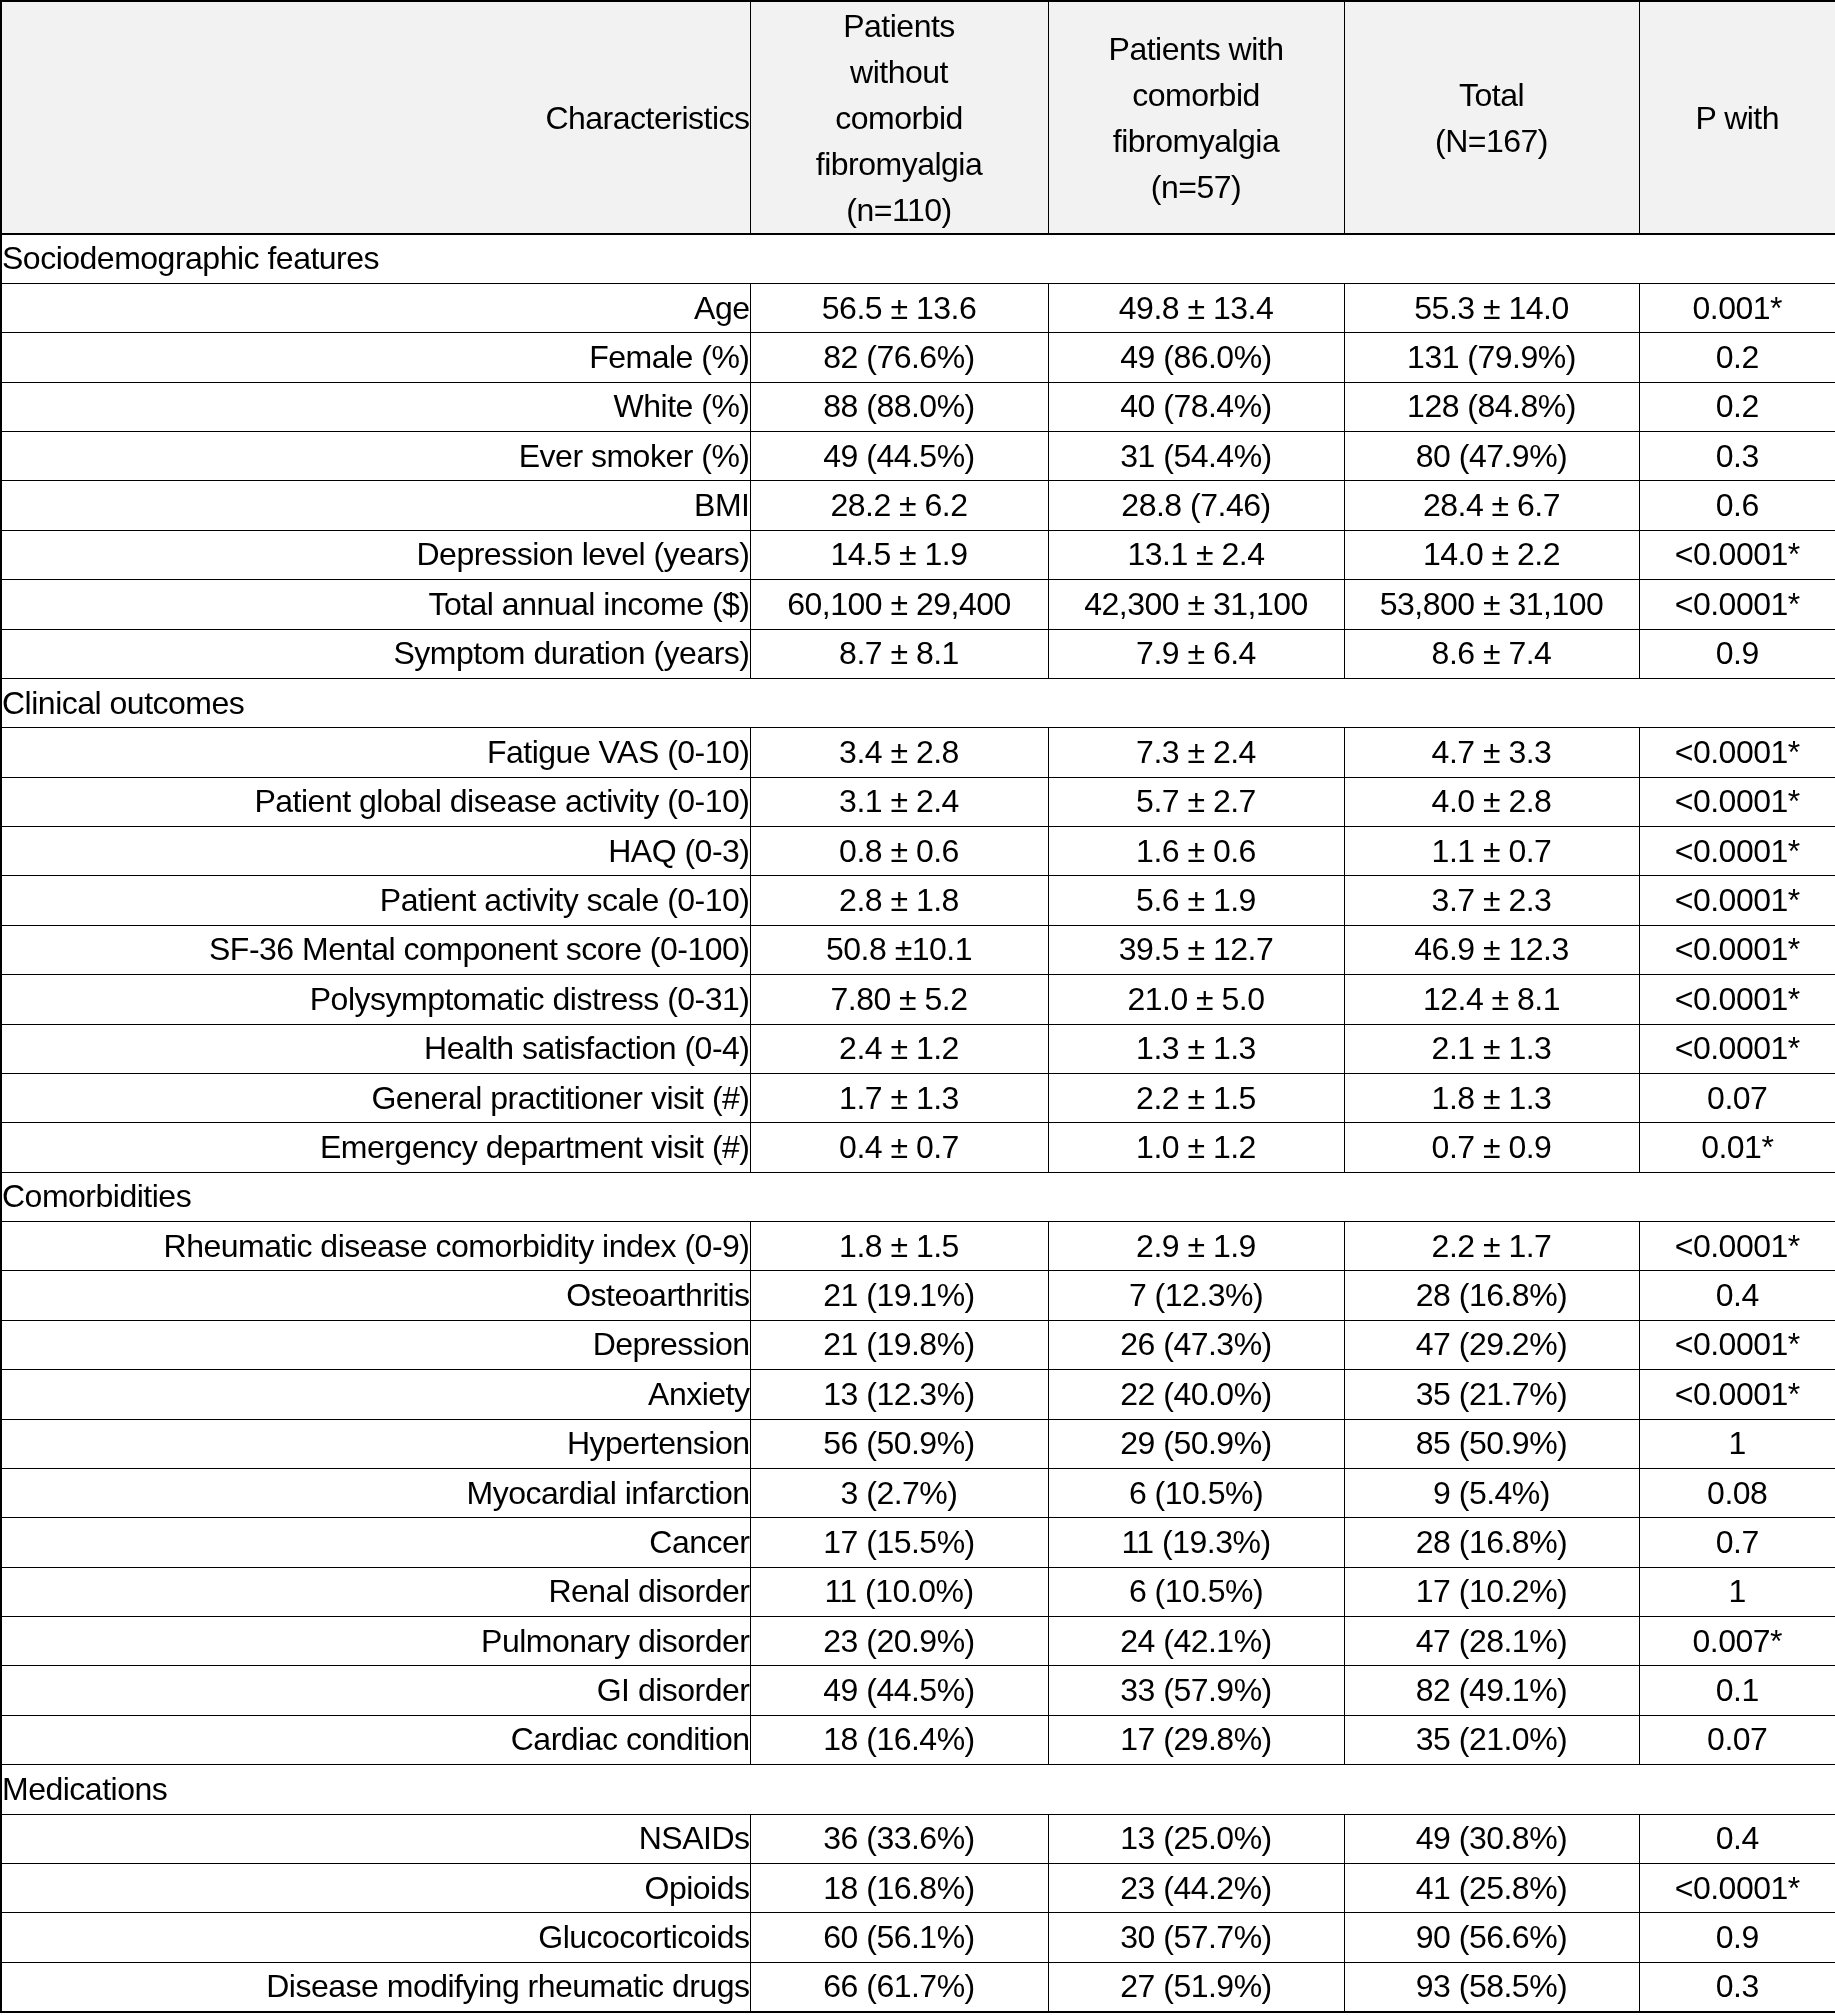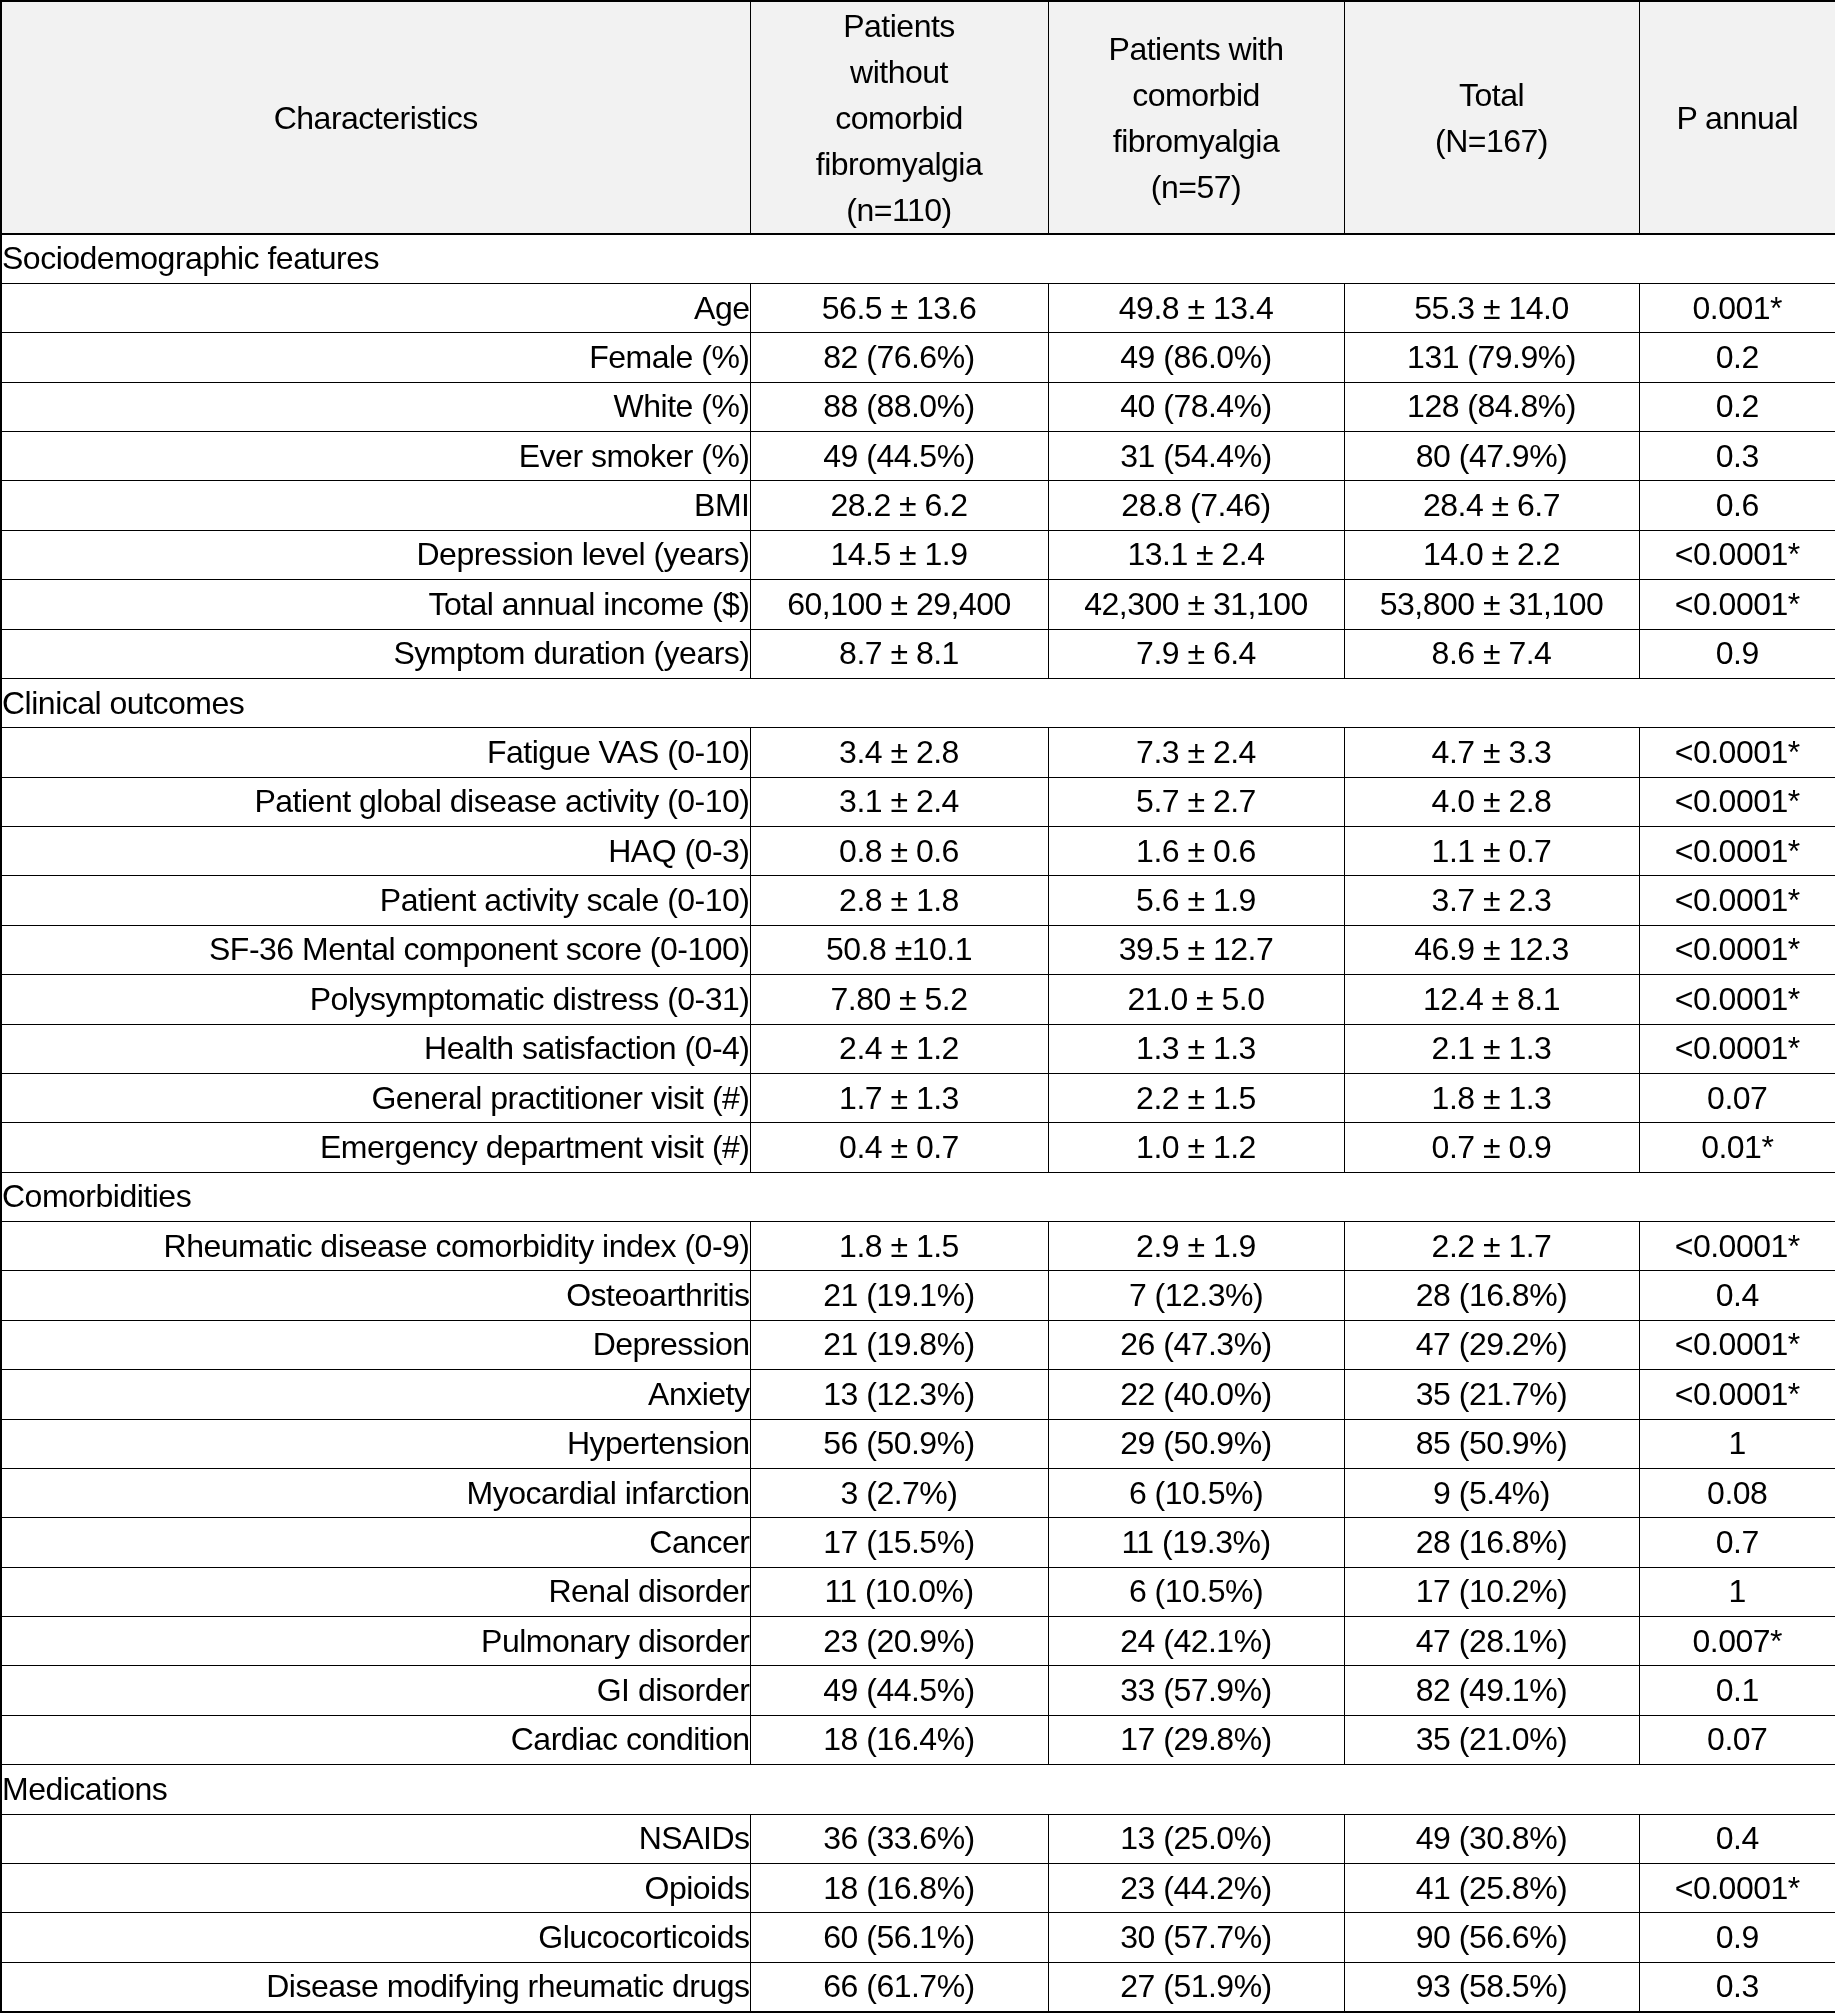--- a/index.html
+++ b/index.html
@@ -39,21 +39,21 @@
   table.char-table{border:2.8px solid var(--border-color);}
   table.char-table thead th{
     background:var(--header-bg);
     border-bottom:2.3px solid var(--border-color);
     text-align:center;
     white-space:pre-line;
     line-height:46px;
     height:231px;
   }
   table.char-table thead th.first-col{
-    text-align:center;
+    text-align:right;
   }
   table.char-table tbody tr{height:48px;margin-top:7px;}
   td.section-cell{
     text-align:left;
     padding-left:19.5px;
     background:var(--row-bg);
   }
   td.label-cell{
     text-align:right;
     padding-left:40px;
@@ -80,21 +80,21 @@
 without
 comorbid
 fibromyalgia
 (n=110)</th>
       <th>Patients with
 comorbid
 fibromyalgia
 (n=57)</th>
       <th>Total
 (N=167)</th>
-      <th>P annual</th>
+      <th>P with</th>
     </tr>
   </thead>
   <tbody>
       <tr>
         <td class="section-cell" colspan="5">Sociodemographic features</td>
       </tr>
       <tr>
         <td class="label-cell">Age</td>
         <td class="value-cell">56.5 ± 13.6</td>
         <td class="value-cell">49.8 ± 13.4</td>

